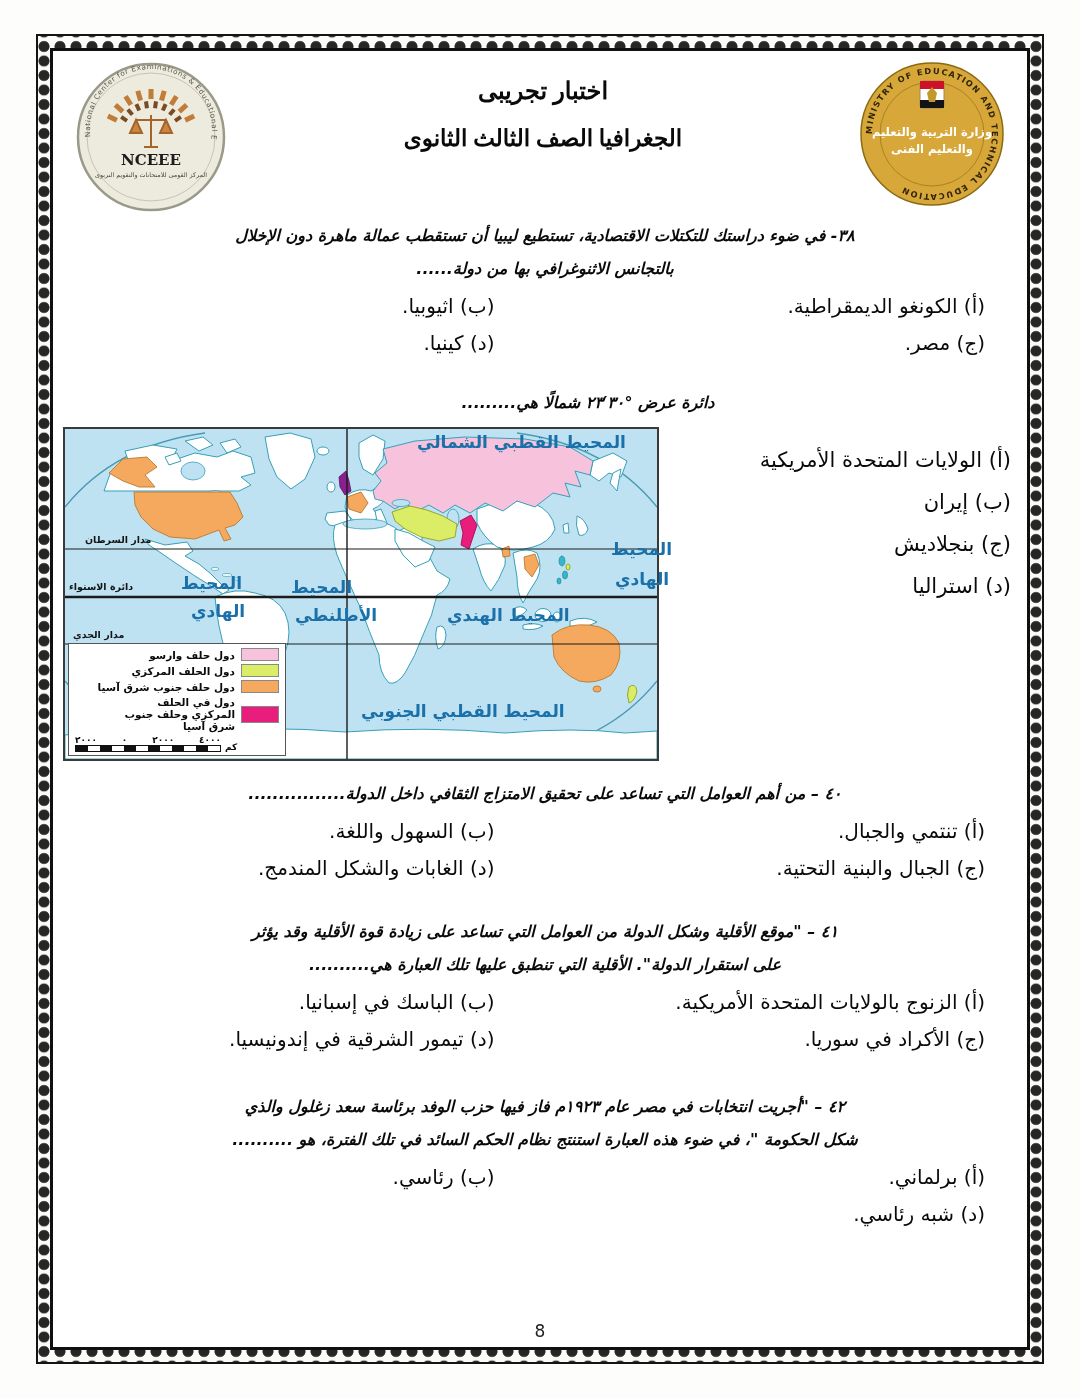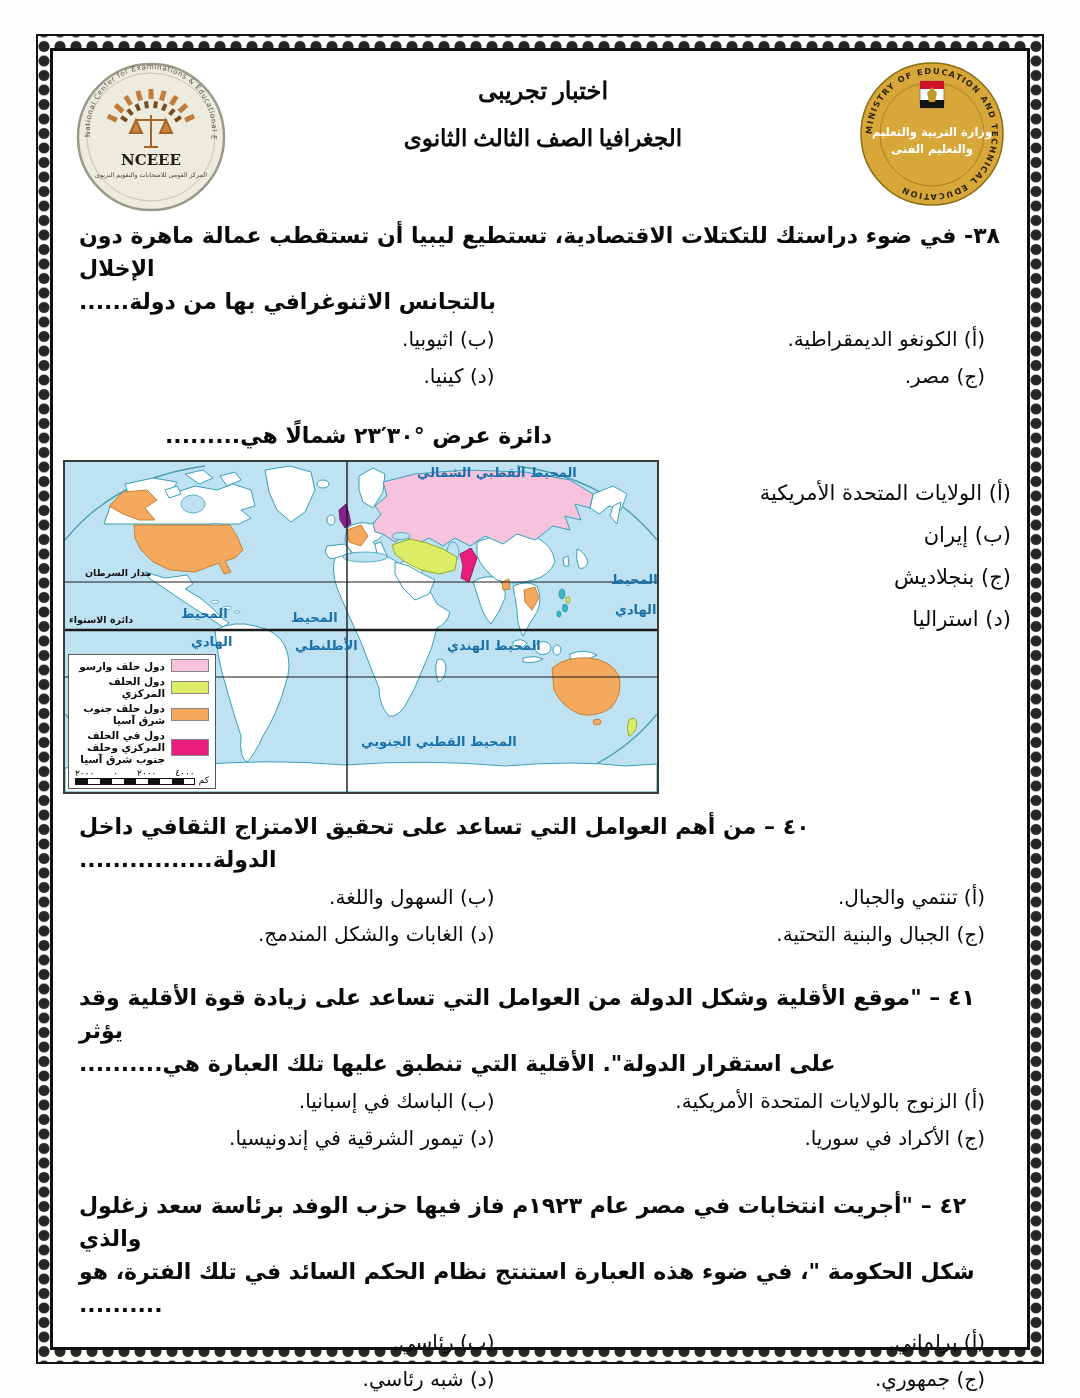--- a/index.html
+++ b/index.html
@@ -13,48 +13,48 @@
          background-size:16px 14.5px;background-position:center;
          padding:12px;box-sizing:border-box;}
   .content{width:100%;height:100%;background:#fff;border:3px solid #101010;box-sizing:border-box;
            padding:6px 16px 4px;direction:rtl;display:flex;flex-direction:column;}
   
   .header{display:flex;direction:ltr;align-items:flex-start;height:150px;flex:none;padding:4px 6px 0;}
   .titles{flex:1;text-align:center;padding-top:16px;font-family:Liberation Serif, serif;}
   .title1{font-size:24px;font-weight:bold;letter-spacing:0.5px;}
   .title2{font-size:23px;font-weight:bold;margin-top:20px;}
   
-  .qtext{font-weight:bold;font-size:22px;line-height:33px;text-align:left;padding-left:10px;}
+  .qtext{font-weight:bold;font-size:16px;line-height:33px;text-align:center;padding-left:10px;font-style:italic;}
   .opts{display:grid;grid-template-columns:56% 44%;font-size:20px;font-weight:normal;
         line-height:37px;padding-right:26px;padding-left:40px;margin-top:3px;}
   .opt{text-align:right;white-space:nowrap;}
   .q38{margin-top:8px;}
   .q39head{margin-top:24px;padding-left:96px;}
   .q39row{display:flex;margin-top:8px;align-items:flex-start;}
   .q39opts{width:318px;flex:none;padding-top:12px;padding-left:34px;
            font-size:21px;line-height:42px;text-align:left;}
   .q39opts .opt{white-space:nowrap;}
   .q40{margin-top:16px;}
   .q41{margin-top:28px;}
   .q42{margin-top:32px;}
   .pagenum{margin-top:auto;text-align:center;direction:ltr;font-size:17px;color:#222;padding-bottom:2px;}
   
   .map-frame{width:592px;height:330px;border:2px solid #3a3a3a;position:relative;
              background:#bfe2f3;flex:none;box-sizing:content-box;}
   .map-frame svg{position:absolute;inset:0;}
   .maplabel{position:absolute;font-weight:bold;white-space:nowrap;direction:rtl;}
-  .ocean{color:#1a70a8;font-size:13px;}
+  .ocean{color:#1a70a8;font-size:17px;}
   .lat{color:#141414;font-size:9.5px;}
-  .legend{position:absolute;left:3px;bottom:3px;width:148px;background:#fff;
+  .legend{position:absolute;left:3px;bottom:3px;width:218px;background:#fff;
           border:1.5px solid #555;padding:4px 6px 3px;direction:rtl;box-sizing:border-box;}
   .leg-row{display:flex;align-items:center;gap:6px;margin-bottom:3px;
            font-size:10.5px;font-weight:bold;line-height:12px;}
   .swatch{width:36px;height:11px;border:1px solid #888;flex:none;}
   .swatch.tall{height:15px;}
-  .scale{margin-top:2px;direction:ltr;font-size:9px;font-weight:normal;display:flex;align-items:flex-end;gap:4px;}
+  .scale{margin-top:2px;direction:ltr;font-size:9px;font-weight:bold;display:flex;align-items:flex-end;gap:4px;}
   .scale-col{width:146px;}
   .scale-nums{display:flex;justify-content:space-between;}
   .scale-bar{height:5px;border:1px solid #111;
              background:repeating-linear-gradient(90deg,#111 0 12px,#fff 12px 24px);}
 </style>
 </head>
 <body>
 
 <div class="page">
   <div class="frame">
@@ -335,21 +335,20 @@
       </div>
 
       <div class="q42">
         <div class="qtext">
           <div>٤٢ – "أجريت انتخابات في مصر عام ١٩٢٣م فاز فيها حزب الوفد برئاسة سعد زغلول والذي</div>
           <div>شكل الحكومة "، في ضوء هذه العبارة استنتج نظام الحكم السائد في تلك الفترة، هو ..........</div>
         </div>
         <div class="opts">
           <div class="opt"><span>(أ)</span> <span>برلماني.</span></div>
           <div class="opt"><span>(ب)</span> <span>رئاسي.</span></div>
-          <div class="opt"><span>(ج)</span> <span>جمهوري.</span></div>
           <div class="opt"><span>(د)</span> <span>شبه رئاسي.</span></div>
         </div>
       </div>
 
       <div class="pagenum">8</div>
     </div>
   </div>
 </div>
 
 </body></html>

